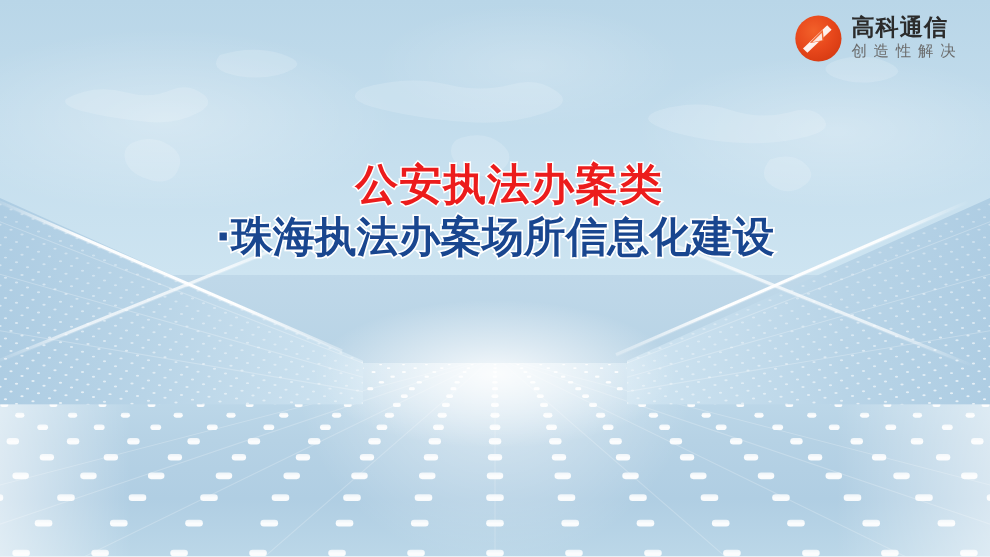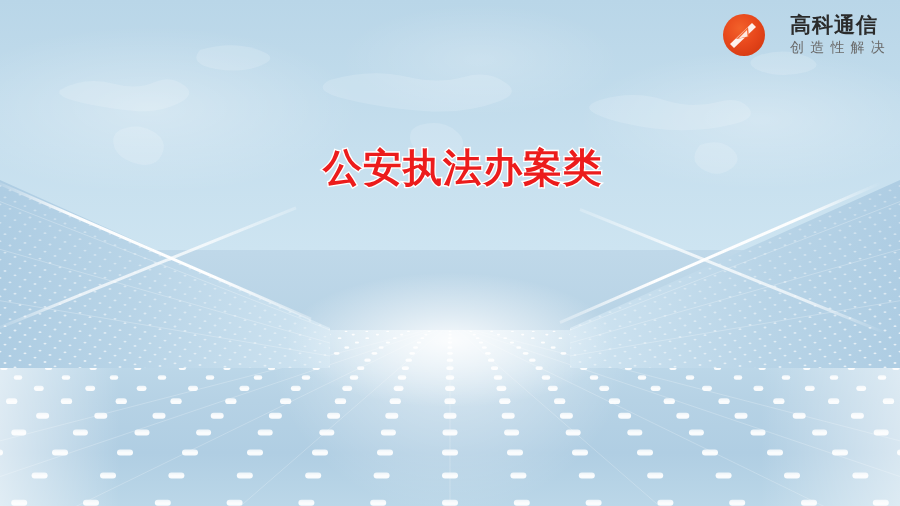--- a/index.html
+++ b/index.html
@@ -113,21 +113,21 @@
     pointer-events: none;
   }
 
   
   .logo {
     position: absolute;
     left: 722px; top: 10px;
     width: 170px; height: 50px;
     display: flex;
     align-items: center;
-    gap: 24px;
+    gap: 8px;
   }
   .logo-mark {
     width: 44px; height: 44px;
     flex: 0 0 44px;
     position: relative;
   }
   .logo-text {
     display: flex;
     flex-direction: column;
     justify-content: center;
@@ -1833,16 +1833,17 @@
     </div>
     <div class="logo-text">
       <div class="logo-name">高科通信</div>
       <div class="logo-tag">创造性解决</div>
     </div>
   </div>
 
   <div class="content">
     <div class="title">公安执法办案类</div>
     <div class="bullets">
+      <div class="bullet">·珠海执法办案场所信息化建设</div>
     </div>
   </div>
 
 </div>
 
 </body></html>

